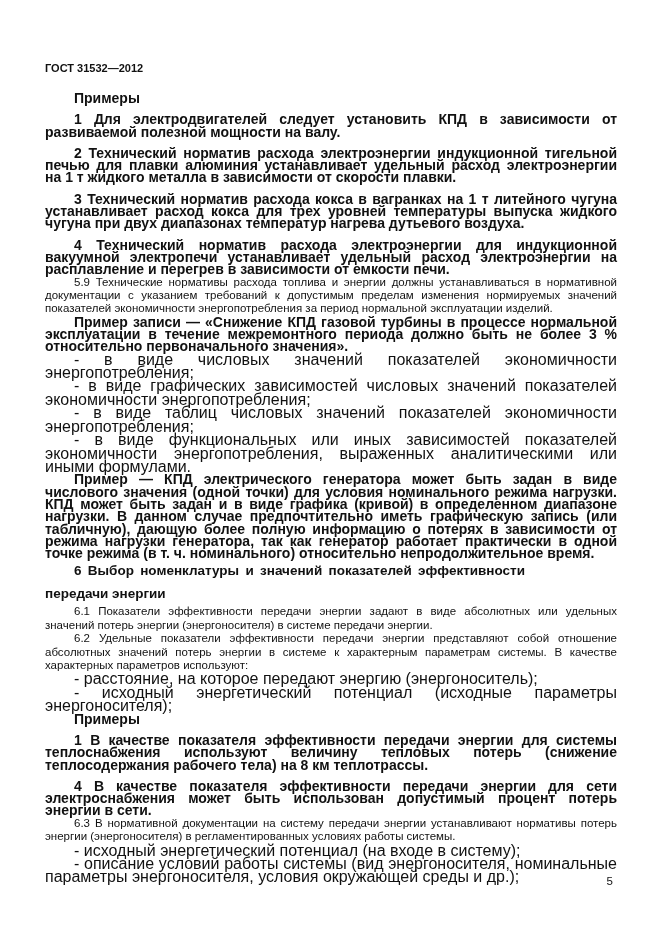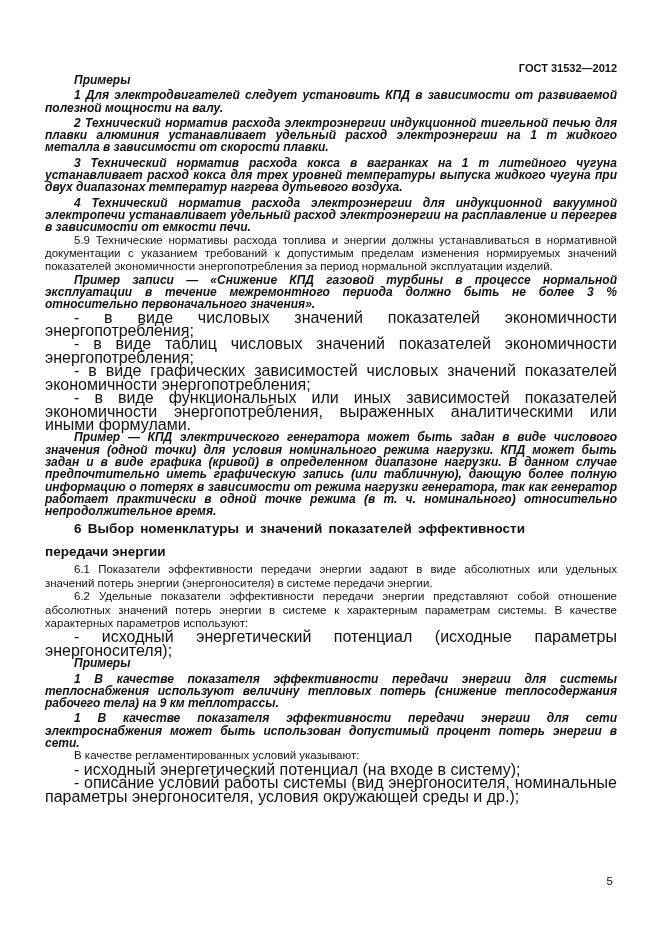--- a/index.html
+++ b/index.html
@@ -13,49 +13,48 @@
     color: #111;
     overflow: hidden;
   }
   .content {
     position: absolute;
     left: 45px;
     right: 44px;
     top: 62px;
   }
   .doc-header {
-    text-align: right;
+    text-align: left;
     font-weight: bold;
     font-size: 11px;
-    margin-bottom: 0;
+    margin-bottom: 18px;
   }
   p.blk {
     margin: 0;
     text-align: justify;
     text-indent: 29px;
   }
   .body {
     font-size: 11.5px;
     line-height: 13.4px;
     margin-top: 5px;
   }
   .list {
     font-size: 16px;
     line-height: 13.4px;
     margin-top: 0;
   }
   .example, .example-label {
-    font-size: 12px;
+    font-size: 14px;
     line-height: 12.3px;
     font-weight: bold;
-    font-style: italic;
     margin-top: 5px;
   }
   .example + .example,
-  .example-label + .example { margin-top: 3px; }
+  .example-label + .example { margin-top: 9px; }
   .heading {
     font-size: 13.5px;
     line-height: 23px;
     font-weight: bold;
     text-align: left;
     text-indent: 0;
     margin: 17px 0 9px 30px;
     max-width: 480px;
   }
   .page-number {
@@ -73,30 +72,31 @@
     <div class="doc-header">ГОСТ 31532—2012</div>
     <div id="blocks">
         <p class="blk example-label">Примеры</p>
         <p class="blk example">1 Для электродвигателей следует установить КПД в зависимости от развиваемой полезной мощности на валу.</p>
         <p class="blk example">2 Технический норматив расхода электроэнергии индукционной тигельной печью для плавки алюминия устанавливает удельный расход электроэнергии на 1 т жидкого металла в зависимости от скорости плавки.</p>
         <p class="blk example">3 Технический норматив расхода кокса в вагранках на 1 т литейного чугуна устанавливает расход кокса для трех уровней температуры выпуска жидкого чугуна при двух диапазонах температур нагрева дутьевого воздуха.</p>
         <p class="blk example">4 Технический норматив расхода электроэнергии для индукционной вакуумной электропечи устанавливает удельный расход электроэнергии на расплавление и перегрев в зависимости от емкости печи.</p>
         <p class="blk body">5.9 Технические нормативы расхода топлива и энергии должны устанавливаться в нормативной документации с указанием требований к допустимым пределам изменения нормируемых значений показателей экономичности энергопотребления за период нормальной эксплуатации изделий.</p>
         <p class="blk example">Пример записи — «Снижение КПД газовой турбины в процессе нормальной эксплуатации в течение межремонтного периода должно быть не более 3 % относительно первоначального значения».</p>
         <p class="blk list">- в виде числовых значений показателей экономичности энергопотребления;</p>
+        <p class="blk list">- в виде графических зависимостей числовых значений показателей экономичности энергопотребления;</p>
         <p class="blk list">- в виде таблиц числовых значений показателей экономичности энергопотребления;</p>
-        <p class="blk list">- в виде графических зависимостей числовых значений показателей экономичности энергопотребления;</p>
         <p class="blk list">- в виде функциональных или иных зависимостей показателей экономичности энергопотребления, выраженных аналитическими или иными формулами.</p>
         <p class="blk example">Пример — КПД электрического генератора может быть задан в виде числового значения (одной точки) для условия номинального режима нагрузки. КПД может быть задан и в виде графика (кривой) в определенном диапазоне нагрузки. В данном случае предпочтительно иметь графическую запись (или табличную), дающую более полную информацию о потерях в зависимости от режима нагрузки генератора, так как генератор работает практически в одной точке режима (в т. ч. номинального) относительно непродолжительное время.</p>
         <p class="blk heading">6 Выбор номенклатуры и значений показателей эффективности передачи энергии</p>
         <p class="blk body">6.1 Показатели эффективности передачи энергии задают в виде абсолютных или удельных значений потерь энергии (энергоносителя) в системе передачи энергии.</p>
         <p class="blk body">6.2 Удельные показатели эффективности передачи энергии представляют собой отношение абсолютных значений потерь энергии в системе к характерным параметрам системы. В качестве характерных параметров используют:</p>
+        <p class="blk list">- расстояние, на которое передают энергию (энергоноситель);</p>
         <p class="blk list">- исходный энергетический потенциал (исходные параметры энергоносителя);</p>
         <p class="blk example-label">Примеры</p>
-        <p class="blk example">1 В качестве показателя эффективности передачи энергии для системы теплоснабжения используют величину тепловых потерь (снижение теплосодержания рабочего тела) на 9 км теплотрассы.</p>
-        <p class="blk example">1 В качестве показателя эффективности передачи энергии для сети электроснабжения может быть использован допустимый процент потерь энергии в сети.</p>
-        <p class="blk body">В качестве регламентированных условий указывают:</p>
+        <p class="blk example">1 В качестве показателя эффективности передачи энергии для системы теплоснабжения используют величину тепловых потерь (снижение теплосодержания рабочего тела) на 8 км теплотрассы.</p>
+        <p class="blk example">4 В качестве показателя эффективности передачи энергии для сети электроснабжения может быть использован допустимый процент потерь энергии в сети.</p>
+        <p class="blk body">6.3 В нормативной документации на систему передачи энергии устанавливают нормативы потерь энергии (энергоносителя) в регламентированных условиях работы системы.</p>
         <p class="blk list">- исходный энергетический потенциал (на входе в систему);</p>
         <p class="blk list">- описание условий работы системы (вид энергоносителя, номинальные параметры энергоносителя, условия окружающей среды и др.);</p>
       </div>
   </div>
   <div class="page-number">5</div>
 </div>
 
 </body></html>

